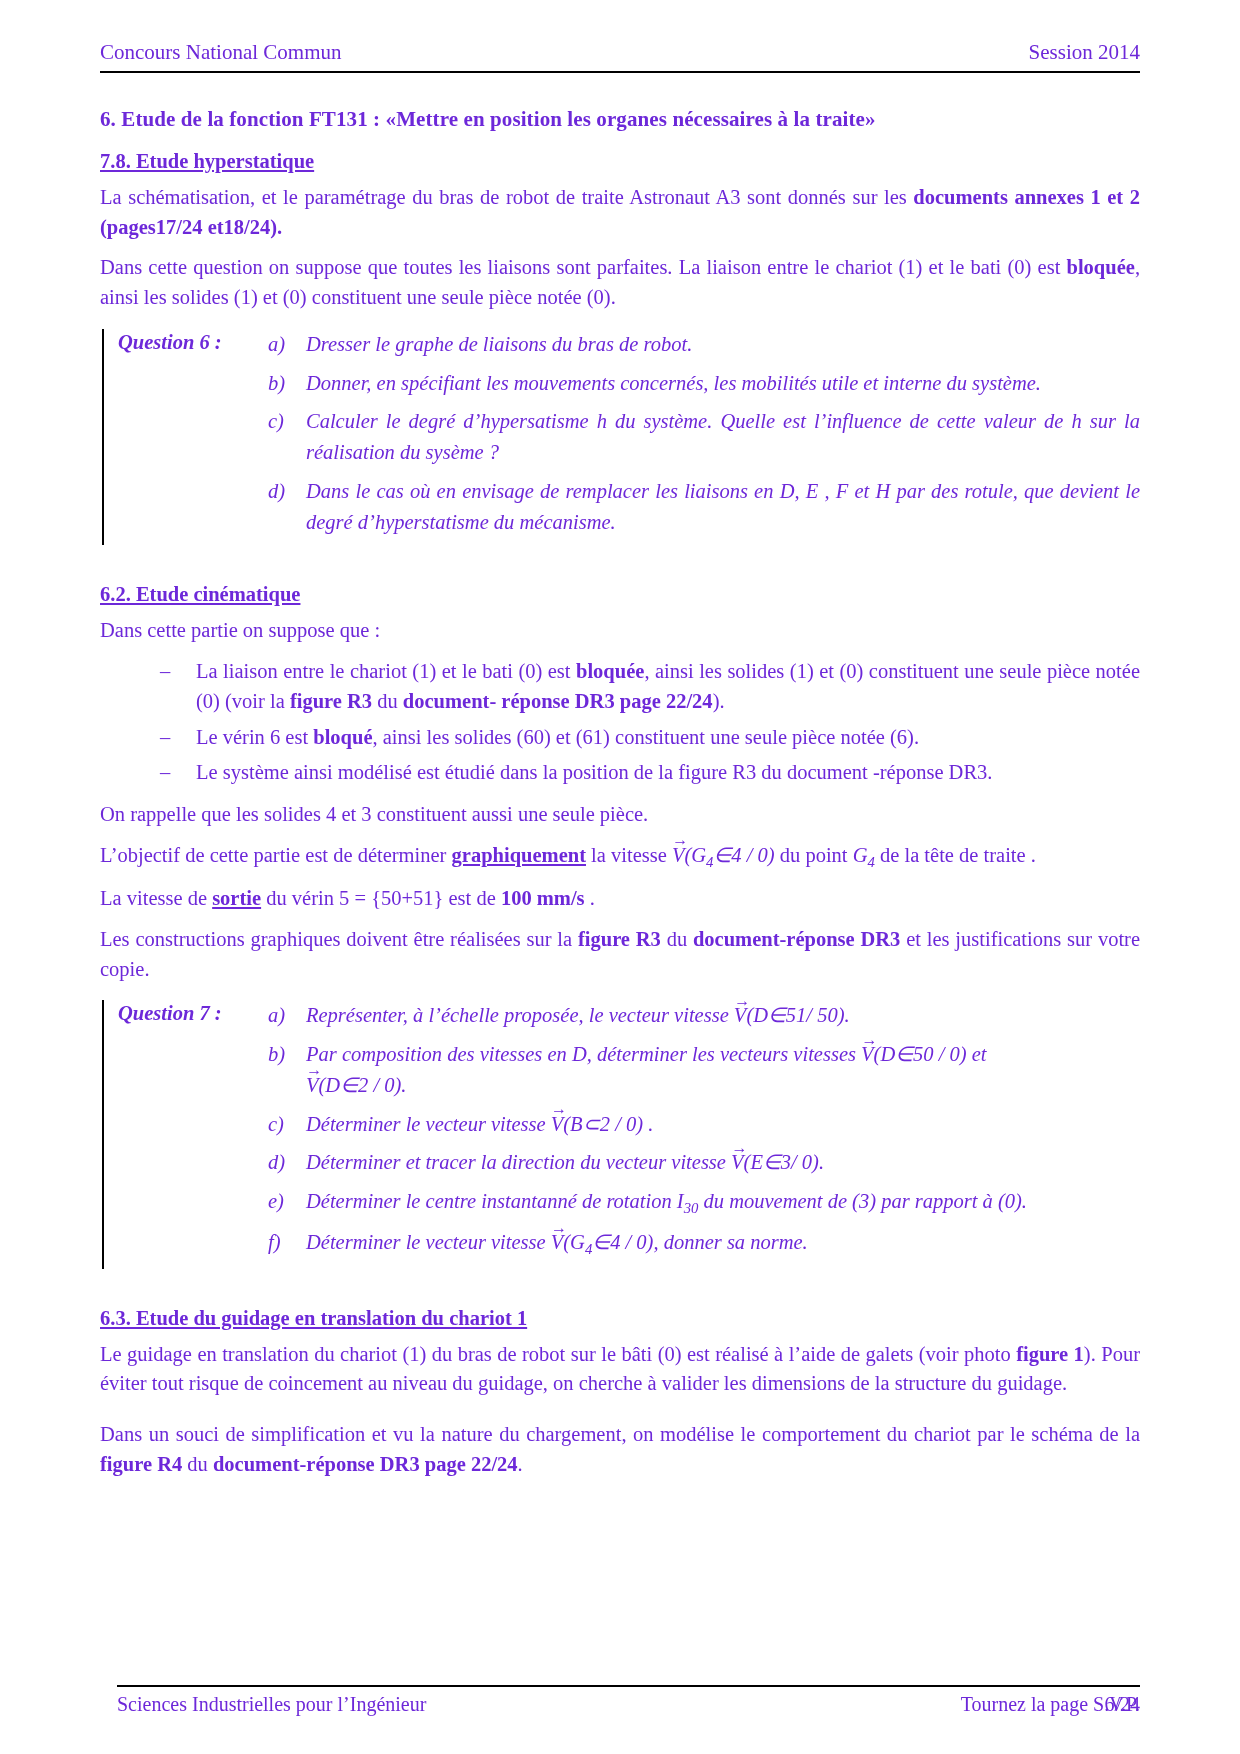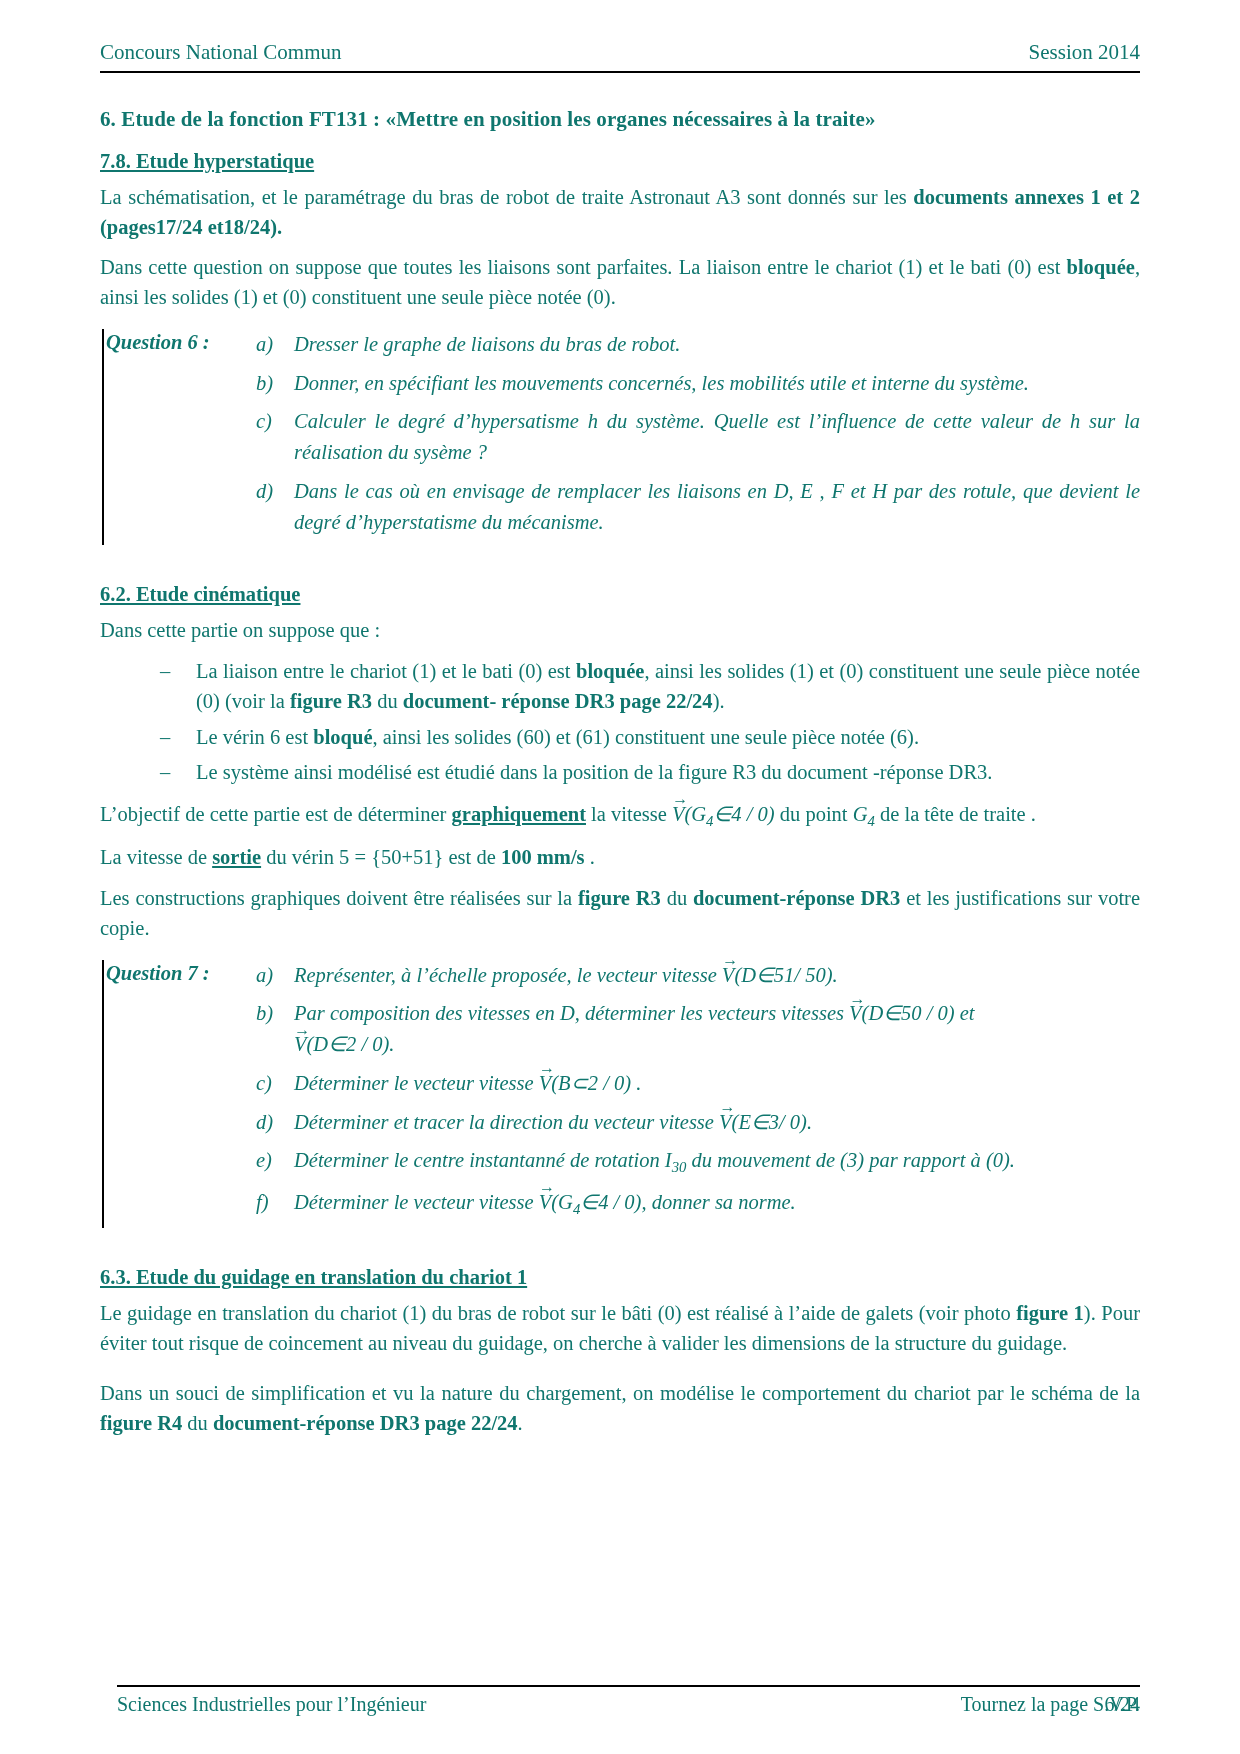--- a/index.html
+++ b/index.html
@@ -7,21 +7,21 @@
     padding: 0;
     background: #ffffff;
   }
   .page {
     position: relative;
     width: 1240px;
     height: 1754px;
     margin: 0 auto;
     background: #ffffff;
     font-family: "Liberation Serif", serif;
-    color: #0f766e;
+    color: #6d28d9;
     box-sizing: border-box;
     padding: 40px 100px 40px 100px;
   }
   .header {
     display: flex;
     justify-content: space-between;
     align-items: baseline;
     font-size: 21px;
     padding-bottom: 6px;
     border-bottom: 2px solid #000;
@@ -55,21 +55,21 @@
   p.para {
     font-size: 20.5px;
     line-height: 1.45;
     margin: 0 0 11px 0;
     text-align: justify;
   }
   .b { font-weight: bold; }
   .bu { font-weight: bold; text-decoration: underline; }
   .qblock {
     border-left: 2px solid #000;
-    padding-left: 2px;
+    padding-left: 14px;
     margin: 16px 0 10px 2px;
     display: flex;
     align-items: flex-start;
   }
   .qlabel {
     font-style: italic;
     font-weight: bold;
     font-size: 20.5px;
     flex: 0 0 150px;
     padding-top: 2px;
@@ -184,20 +184,21 @@
       <li>
         <span class="dash">–</span>
         <span class="txt"><span>Le vérin 6 est  </span><span class="b">bloqué</span><span>, ainsi les solides (60) et (61) constituent une seule pièce notée (6).</span></span>
       </li>
       <li>
         <span class="dash">–</span>
         <span class="txt"><span>Le système ainsi modélisé est étudié dans la position de la figure R3 du document -réponse DR3.</span></span>
       </li>
     </ul>
 
+    <p class="para">On rappelle que les solides  4 et 3 constituent aussi une seule pièce.</p>
 
     <p class="para">
       <span>L’objectif de cette partie est de déterminer </span><span class="bu">graphiquement</span><span> la vitesse </span><span class="vec"><span class="arw">→</span><span>V(G</span><sub>4</sub><span>∈4 / 0)</span></span><span> du point </span><span class="mathi"><span>G</span><sub>4</sub></span><span> de la tête de traite .</span>
     </p>
 
     <p class="para">
       <span>La vitesse de </span><span class="bu">sortie</span><span> du vérin 5 = {50+51} est de  </span><span class="b">100 mm/s</span><span> .</span>
     </p>
 
     <p class="para">

